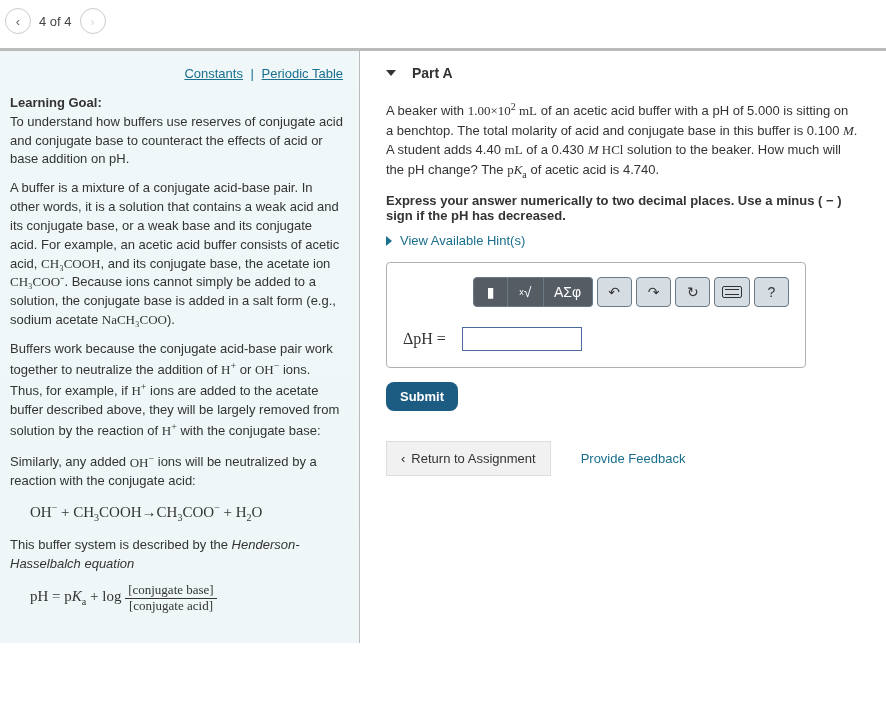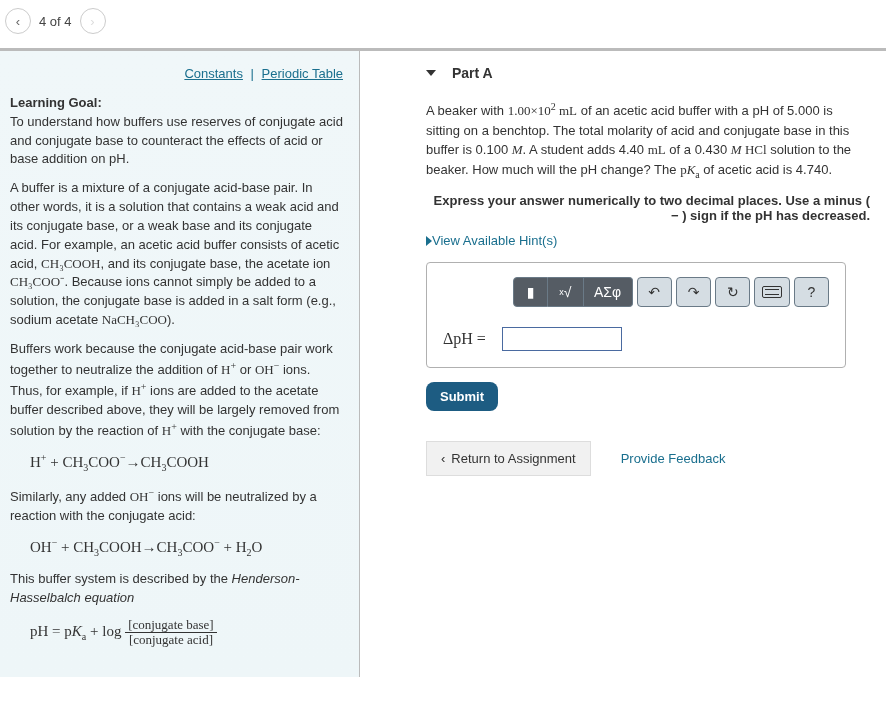--- a/index.html
+++ b/index.html
@@ -68,46 +68,45 @@
   .eq { text-align: left; margin: 10px 0 10px 20px; font-family: 'Times New Roman', serif; font-size: 15px; }
   .sup { vertical-align: super; font-size: 10px; }
   .sub { vertical-align: sub; font-size: 10px; }
   .frac { display: inline-block; text-align: center; vertical-align: middle; font-size: 13px; line-height:1.1;}
   .frac .num { display:block; border-bottom:1px solid #333; padding:0 3px;}
   .frac .den { display:block; padding:0 3px;}
   .serif { font-family: 'Times New Roman', serif; }
   .ital { font-style: italic; }
   .right {
     flex: 1;
-    padding: 14px 16px 20px 26px;
-    margin-left: 40px;
+    padding: 14px 28px 20px 26px;
   }
   .part-head {
     display: flex;
     align-items: center;
     gap: 16px;
     margin-bottom: 18px;
   }
   .caret-down {
     width: 0; height: 0;
     border-left: 5px solid transparent;
     border-right: 5px solid transparent;
     border-top: 6px solid #333;
     cursor: pointer;
   }
   .part-title { font-weight: bold; font-size: 14px; }
   .question { line-height: 1.5; margin-bottom: 12px; }
-  .instruct { font-weight: bold; margin-bottom: 10px; text-align: right; }
+  .instruct { font-weight: bold; margin-bottom: 10px; }
   .hints {
     color: #1a6f8e;
     cursor: pointer;
     margin-bottom: 14px;
     display: flex;
     align-items: center;
-    gap: 0;
+    gap: 8px;
   }
   .caret-right {
     width:0;height:0;
     border-top:5px solid transparent;
     border-bottom:5px solid transparent;
     border-left:6px solid #1a6f8e;
   }
   .answer-box {
     border: 1px solid #b0b0b0;
     border-radius: 4px;
@@ -198,21 +197,20 @@
       <a>Periodic Table</a>
     </div>
     <div class="lg-heading">Learning Goal:</div>
     <p>To understand how buffers use reserves of conjugate acid and conjugate base to counteract the effects of acid or base addition on pH.</p>
     <p>
       <span>A buffer is a mixture of a conjugate acid-base pair. In other words, it is a solution that contains a weak acid and its conjugate base, or a weak base and its conjugate acid. For example, an acetic acid buffer consists of acetic acid, </span><span class="serif">CH₃COOH</span><span>, and its conjugate base, the acetate ion </span><span class="serif">CH₃COO⁻</span><span>. Because ions cannot simply be added to a solution, the conjugate base is added in a salt form (e.g., sodium acetate </span><span class="serif">NaCH₃COO</span><span>).</span>
     </p>
     <p>
       <span>Buffers work because the conjugate acid-base pair work together to neutralize the addition of </span><span class="serif">H<span class="sup">+</span></span><span> or </span><span class="serif">OH<span class="sup">−</span></span><span> ions. Thus, for example, if </span><span class="serif">H<span class="sup">+</span></span><span> ions are added to the acetate buffer described above, they will be largely removed from solution by the reaction of </span><span class="serif">H<span class="sup">+</span></span><span> with the conjugate base:</span>
     </p>
-    <div class="eq serif">H<span class="sup">+</span> + CH<span class="sub">3</span>COO<span class="sup">−</span>→CH<span class="sub">3</span>COOH</div>
     <p>
       <span>Similarly, any added </span><span class="serif">OH<span class="sup">−</span></span><span> ions will be neutralized by a reaction with the conjugate acid:</span>
     </p>
     <div class="eq serif">OH<span class="sup">−</span> + CH<span class="sub">3</span>COOH→CH<span class="sub">3</span>COO<span class="sup">−</span> + H<span class="sub">2</span>O</div>
     <p><span>This buffer system is described by the </span><span class="ital">Henderson-Hasselbalch equation</span></p>
     <div class="eq serif">
       <span>pH = p</span><span class="ital">K</span><span class="sub">a</span><span> + log </span><span class="frac"><span class="num">[conjugate base]</span><span class="den">[conjugate acid]</span></span>
     </div>
   </div>
 

